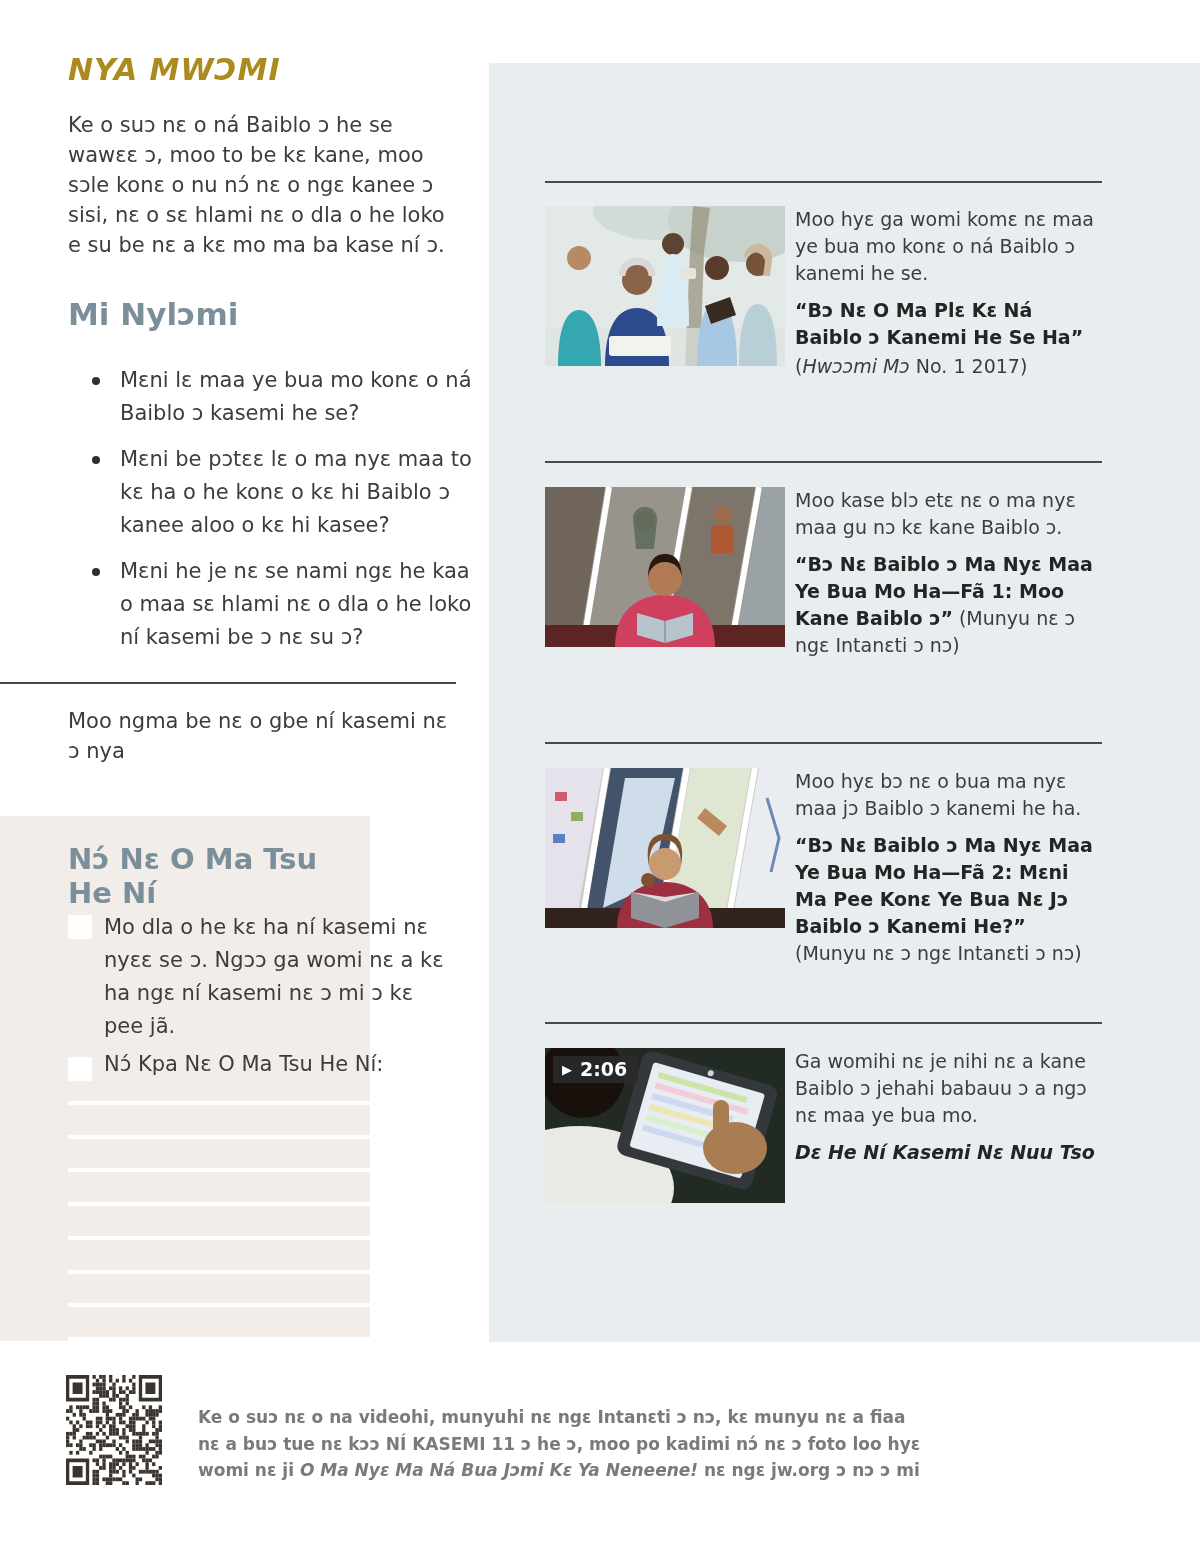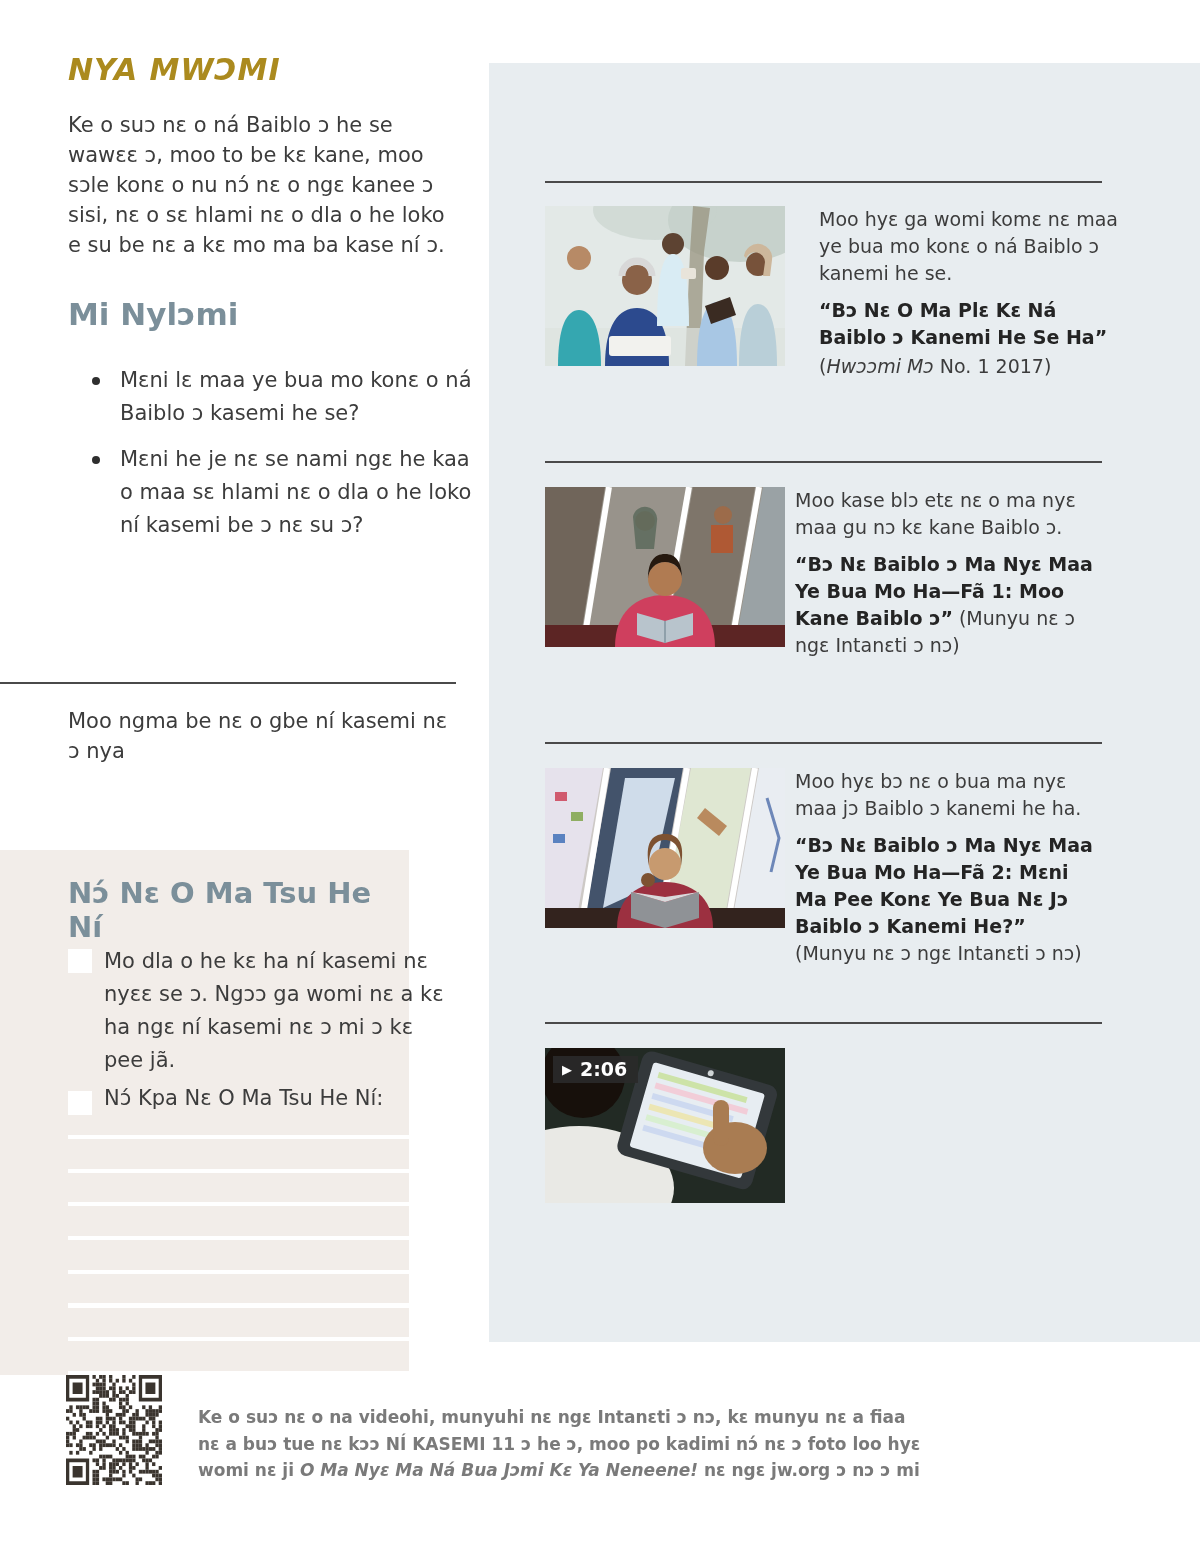--- a/index.html
+++ b/index.html
@@ -8,21 +8,21 @@
   .abs{position:absolute;}
   
   .h-gold{color:var(--gold,#ab8a1e);font-size:30px;font-weight:bold;letter-spacing:1px;margin:0;}
   .h-slate{color:var(--slate,#7b8f9a);font-size:31px;font-weight:bold;margin:0;}
   .body-txt{font-size:21px;line-height:30px;margin:0;}
   ul.q-list{list-style:none;margin:0;padding:0;}
   ul.q-list li{position:relative;padding-left:52px;margin-bottom:13px;font-size:21px;line-height:33px;}
   ul.q-list li .dot{position:absolute;left:24px;top:13px;width:8px;height:8px;border-radius:50%;background:#2e2e2e;}
   .rule{background:#4a4a4a;height:1.5px;}
   
-  .action-box{left:0;top:850px;width:370px;height:525px;background:var(--beige,#f2ede9);padding-left:39px;}
+  .action-box{left:0;top:816px;width:370px;height:525px;background:var(--beige,#f2ede9);}
   .action-box h3{color:var(--slate,#7b8f9a);font-size:29px;font-weight:bold;margin:0;position:absolute;left:68px;top:26px;}
   .chk-row{position:absolute;left:68px;display:flex;}
   .chk{width:24px;height:24px;background:#fff;flex:0 0 24px;margin-top:4px;}
   .chk-row p{margin:0 0 0 12px;font-size:21px;line-height:33px;width:352px;}
   .write-lines{position:absolute;left:68px;top:285px;width:388px;height:240px;
     background:repeating-linear-gradient(to bottom,#fff 0 4px,transparent 4px 33.7px);}
   
   .panel{left:489px;top:63px;width:711px;height:1279px;background:var(--gray,#e8edf0);}
   .panel h2{position:absolute;left:56px;top:44px;margin:0;color:var(--slate2,#6f838e);
     font-size:26px;font-weight:bold;letter-spacing:6px;white-space:nowrap;}
@@ -52,20 +52,21 @@
 
 <div class="page">
 
   <h1 class="abs h-gold" style="left:68px;top:52px;font-style:italic;">NYA MWƆMI</h1>
   <p class="abs body-txt" style="left:68px;top:110px;width:396px;">Ke o suɔ nɛ o ná Baiblo ɔ he se wawɛɛ ɔ, moo to be kɛ kane, moo sɔle konɛ o nu nɔ́ nɛ o ngɛ kanee ɔ sisi, nɛ o sɛ hlami nɛ o dla o he loko e su be nɛ a kɛ mo ma ba kase ní ɔ.</p>
 
   <h2 class="abs h-slate" style="left:68px;top:296px;">Mi Nylɔmi</h2>
 
   <ul class="abs q-list" style="left:68px;top:364px;width:404px;">
     <li><span class="dot"></span><span>Mɛni lɛ maa ye bua mo konɛ o ná Baiblo ɔ kasemi he se?</span></li>
+    <li><span class="dot"></span><span>Mɛni be pɔtɛɛ lɛ o ma nyɛ maa to kɛ ha o he konɛ o kɛ hi Baiblo ɔ kanee aloo o kɛ hi kasee?</span></li>
     <li><span class="dot"></span><span>Mɛni he je nɛ se nami ngɛ he kaa o maa sɛ hlami nɛ o dla o he loko ní kasemi be ɔ nɛ su ɔ?</span></li>
   </ul>
 
   <div class="abs rule" style="left:0;top:682px;width:456px;"></div>
 
   <p class="abs body-txt" style="left:68px;top:706px;width:396px;">Moo ngma be nɛ o gbe ní kasemi nɛ ɔ nya</p>
 
   <div class="abs action-box">
     <h3>Nɔ́ Nɛ O Ma Tsu He Ní</h3>
     <div class="chk-row" style="top:95px;">
@@ -76,21 +77,21 @@
       <span class="chk"></span>
       <p>Nɔ́ Kpa Nɛ O Ma Tsu He Ní:</p>
     </div>
     <div class="write-lines"></div>
   </div>
 
   <div class="abs panel">
 
     <div class="rule" style="top:118px;"></div>
 
-    <div class="study-row" style="top:143px;gap:24px;">
+    <div class="study-row" style="top:143px;">
       <div class="media">
         <svg viewBox="0 0 240 160" preserveAspectRatio="none">
           <rect width="240" height="160" fill="#e3e9e7"></rect>
           <ellipse cx="195" cy="14" rx="72" ry="42" fill="#b9c6bd" opacity=".65"></ellipse>
           <ellipse cx="110" cy="4" rx="62" ry="30" fill="#c7d2cc" opacity=".6"></ellipse>
           <path d="M148 0l17 2-6 44-4 114h-15l5-114z" fill="#98937f" opacity=".75"></path>
           <rect y="122" width="240" height="38" fill="#dde2de" opacity=".7"></rect>
           <circle cx="34" cy="52" r="12" fill="#b78a66"></circle>
           <path d="M13 160c0-40 9-56 21-56s22 16 22 56z" fill="#35a7b0"></path>
           <circle cx="92" cy="74" r="15" fill="#8a6248"></circle>
@@ -199,20 +200,24 @@
             <rect x="100" y="91" width="90" height="6" fill="#cdd9f0"></rect>
             <circle cx="150" cy="23" r="3" fill="#cfd4d6"></circle>
           </g>
           <ellipse cx="190" cy="100" rx="32" ry="26" fill="#a97c52"></ellipse>
           <rect x="168" y="52" width="16" height="46" rx="8" fill="#a97c52"></rect>
         </svg>
         <div class="badge">
           <span class="tri">▶</span>
           <span>2:06</span>
         </div>
+      </div>
+      <div class="caption">
+        <p class="desc">Ga womihi nɛ je nihi nɛ a kane Baiblo ɔ jehahi babauu ɔ a ngɔ nɛ maa ye bua mo.</p>
+        <p class="bi">Dɛ He Ní Kasemi Nɛ Nuu Tso</p>
       </div>
     </div>
   </div>
 
   <div class="abs qr">
     <svg viewBox="0 0 29 29" preserveAspectRatio="none">
       <g fill="#3a342e">
         <path d="M0 0h7v7H0z M22 0h7v7h-7z M0 22h7v7H0z"></path>
       </g>
       <g fill="#fff">

